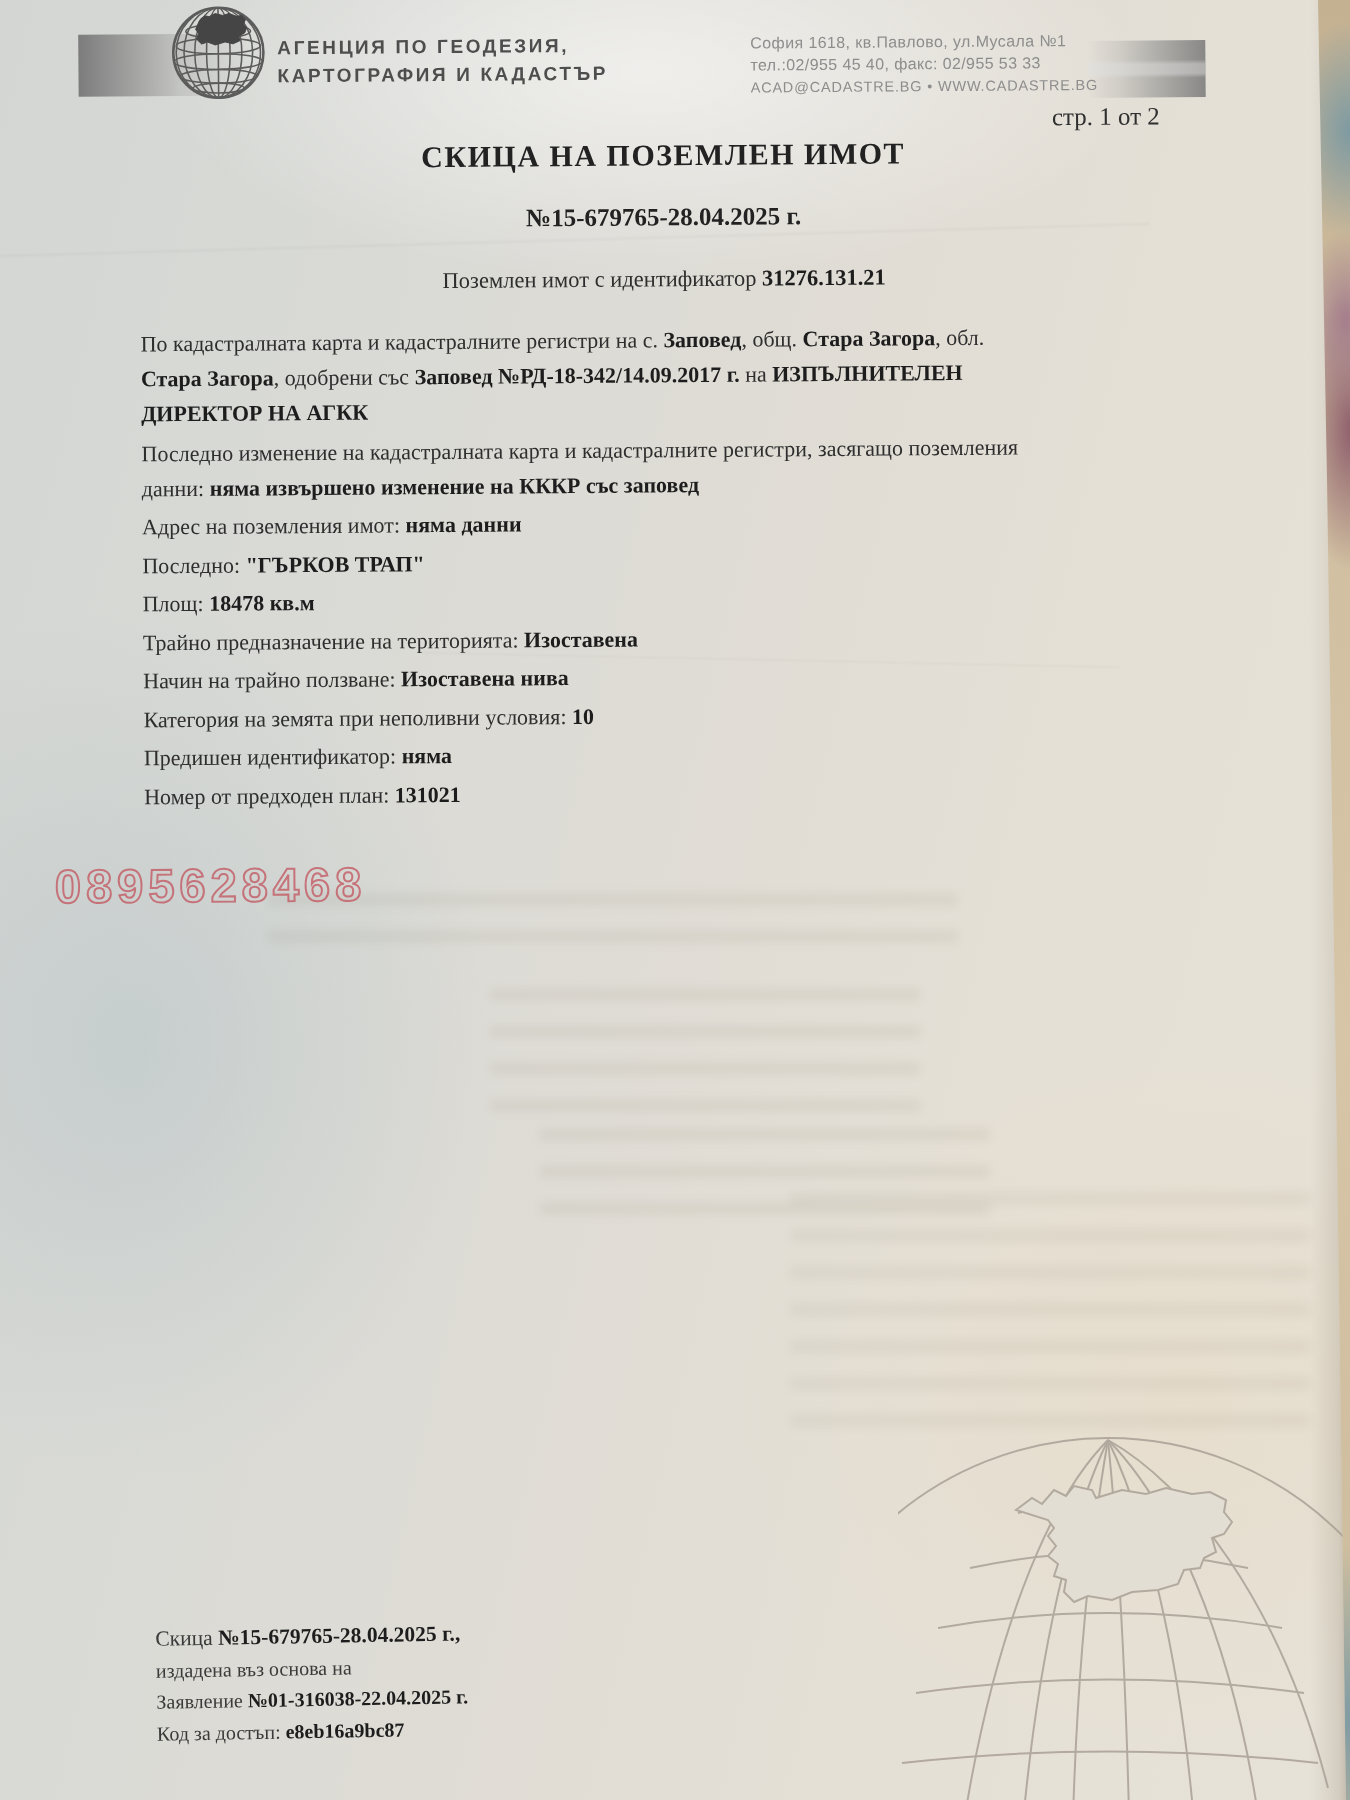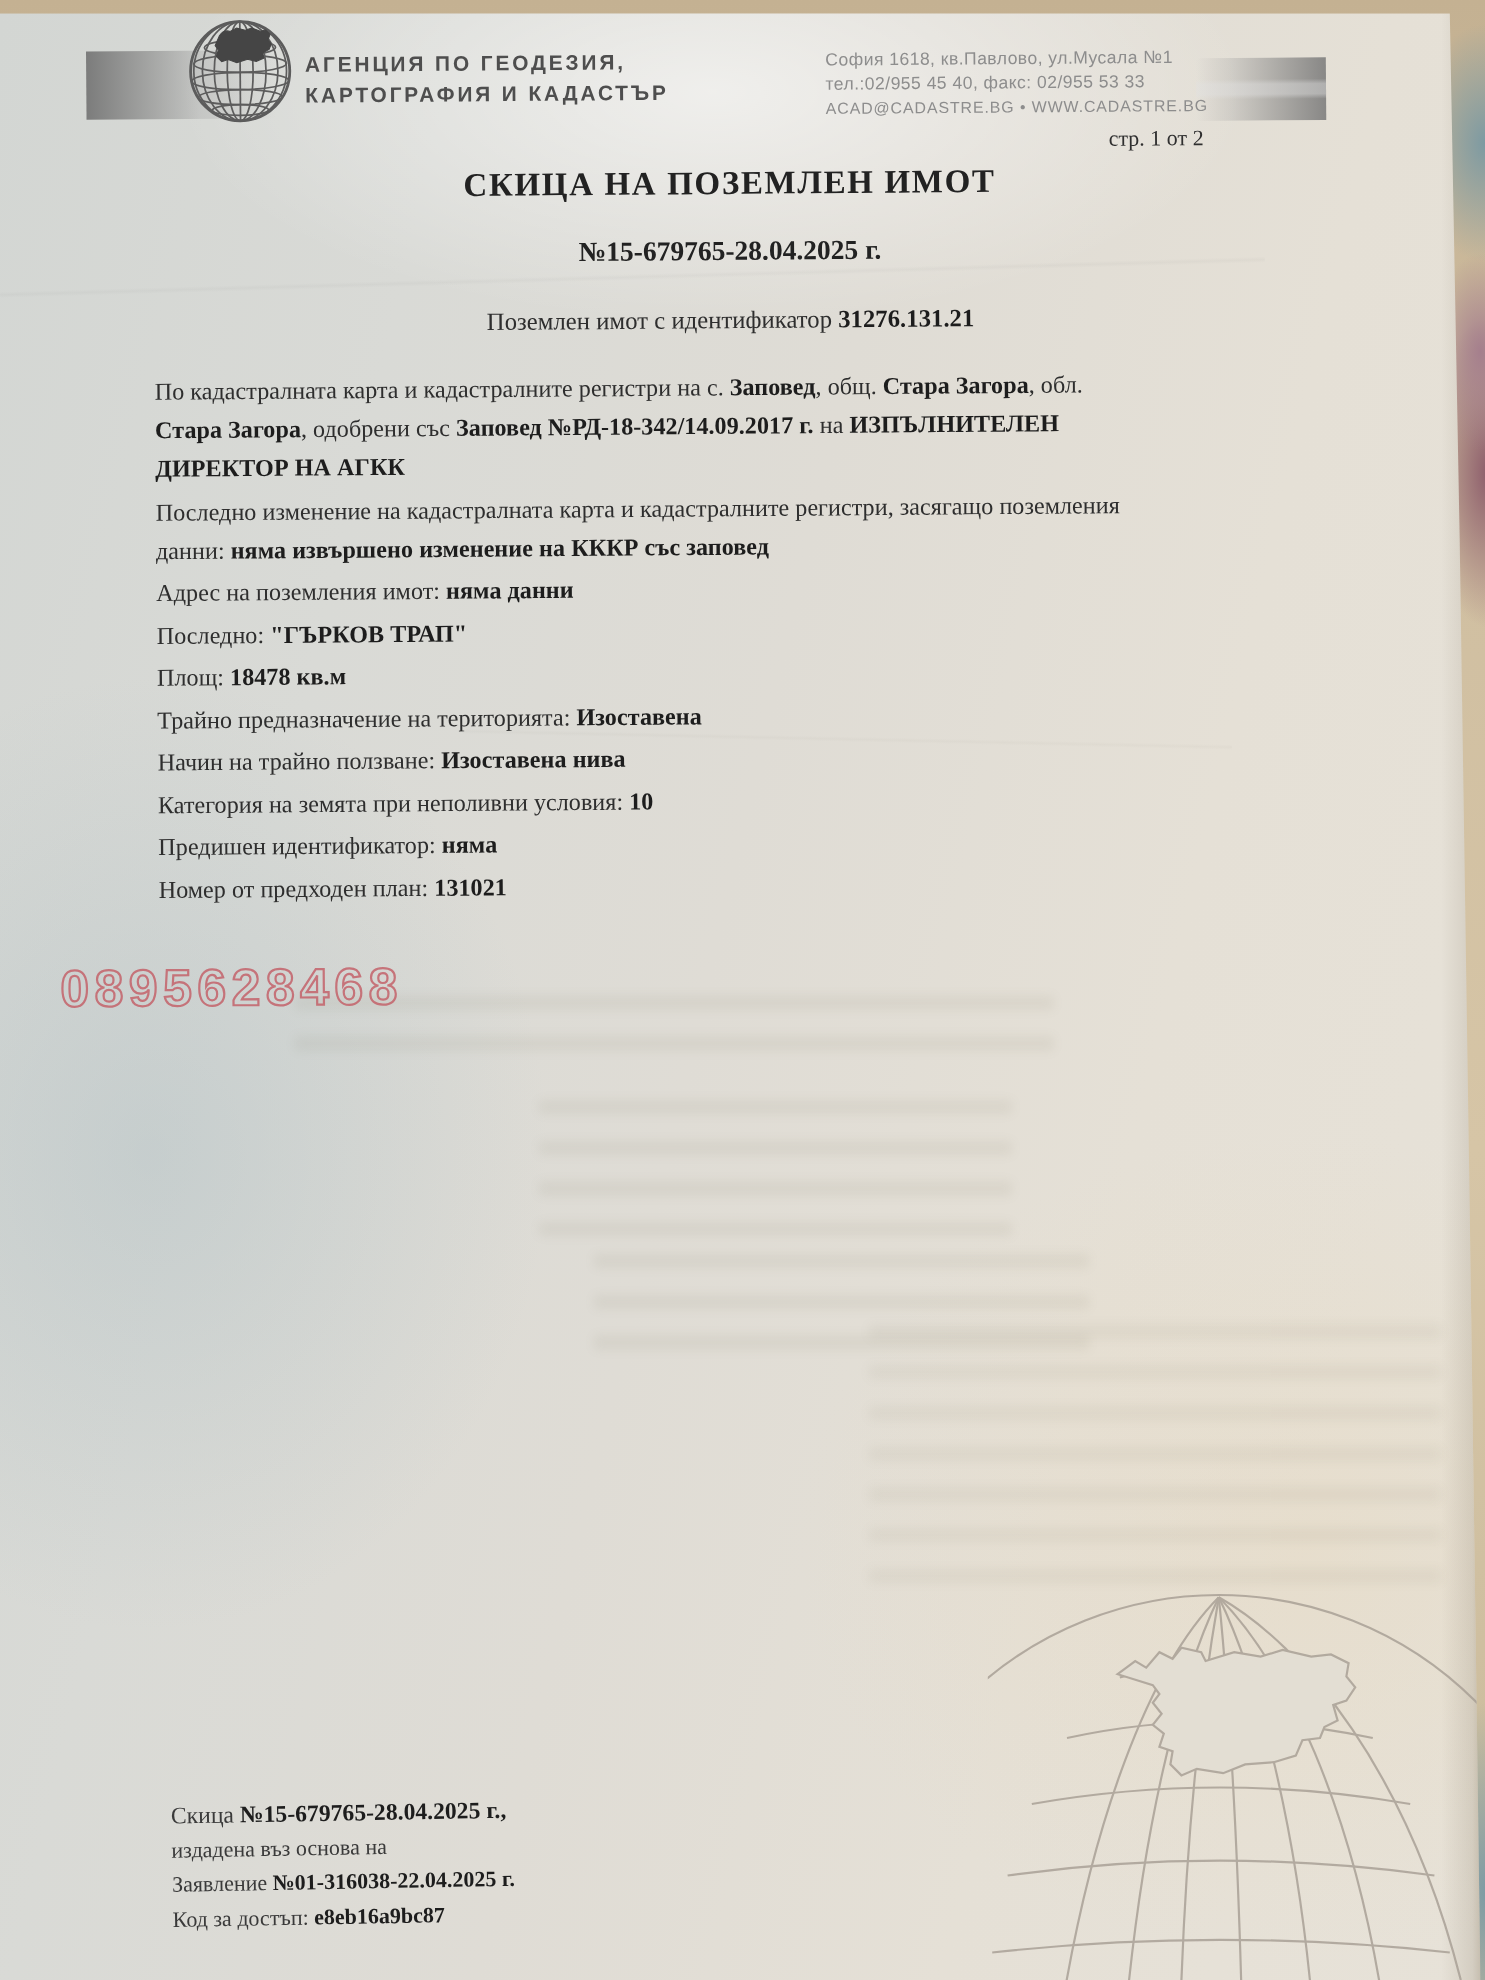--- a/index.html
+++ b/index.html
@@ -15,21 +15,20 @@
   #scene{position:relative;width:1350px;height:1800px;overflow:hidden;}
 
   
   #paper{position:absolute;inset:0;
     clip-path:polygon(0 0,1318px 0,1327px 480px,1336px 1080px,1346px 1800px,0 1800px);
     background:
       radial-gradient(ellipse 700px 300px at 48% 4%, rgba(255,255,255,.55), rgba(255,255,255,0) 70%),
       radial-gradient(ellipse 520px 620px at 10% 58%, rgba(168,186,192,.38), rgba(168,186,192,0) 70%),
       radial-gradient(ellipse 640px 520px at 88% 78%, rgba(231,217,192,.45), rgba(231,217,192,0) 72%),
       linear-gradient(103deg, #d3d6d3 0%, #d9dad6 24%, #dfdcd5 48%, #e5e0d6 72%, #e7e2d8 100%);
-    margin-top: 12px;
   }
   .edge-shade{position:absolute;top:0;bottom:0;right:-6px;width:46px;
     background:linear-gradient(to right, rgba(0,0,0,0) 0%, rgba(96,82,58,.14) 62%, rgba(96,76,44,.38) 100%);}
   .crease{position:absolute;opacity:.5;}
   .crease1{left:0;top:205px;width:1150px;height:70px;transform:rotate(-1.6deg);
     background:linear-gradient(to bottom, rgba(0,0,0,0) 46%, rgba(110,110,110,.10) 50%, rgba(0,0,0,0) 54%);}
   .crease2{left:420px;top:630px;width:700px;height:60px;transform:rotate(1.2deg);
     background:linear-gradient(to bottom, rgba(0,0,0,0) 46%, rgba(120,115,100,.08) 50%, rgba(0,0,0,0) 54%);}
 
   
@@ -51,21 +50,21 @@
       linear-gradient(to left, rgba(120,120,120,.85), rgba(160,160,160,.3) 72%, rgba(180,180,180,0));}
 
   .logo-globe{position:absolute;left:176px;top:0px;width:98px;height:98px;}
   .agency-name{position:absolute;left:284px;top:31px;
     font-family:"Liberation Sans","DejaVu Sans",sans-serif;font-weight:bold;
     font-size:19px;line-height:28px;letter-spacing:2.6px;color:#4e4e4e;}
   .addr{position:absolute;left:757px;top:33px;
     font-family:"Liberation Sans","DejaVu Sans",sans-serif;
     font-size:16px;line-height:22px;color:#8d8d8d;letter-spacing:.4px;}
   .addr .l3{font-size:14.5px;letter-spacing:.8px;}
-  .page-ind{position:absolute;left:1014px;top:106px;font-size:20px;color:#2f2f2f;}
+  .page-ind{position:absolute;left:1058px;top:106px;font-size:25px;color:#2f2f2f;}
 
   .col{position:absolute;left:145px;width:1048px;}
   .doc-title{top:138px;text-align:center;font-size:30px;font-weight:bold;letter-spacing:1.5px;color:#222;}
   .doc-number{top:203px;text-align:center;font-size:25px;font-weight:bold;color:#222;}
   .ident{top:266px;text-align:center;font-size:22.5px;}
   .para{font-size:22px;line-height:35px;}
   .p1{top:322px;}
   .p2{top:432px;}
   .fields{top:504px;font-size:22px;line-height:38.5px;}
   b,.b{font-weight:bold;color:#1d1d1d;}

